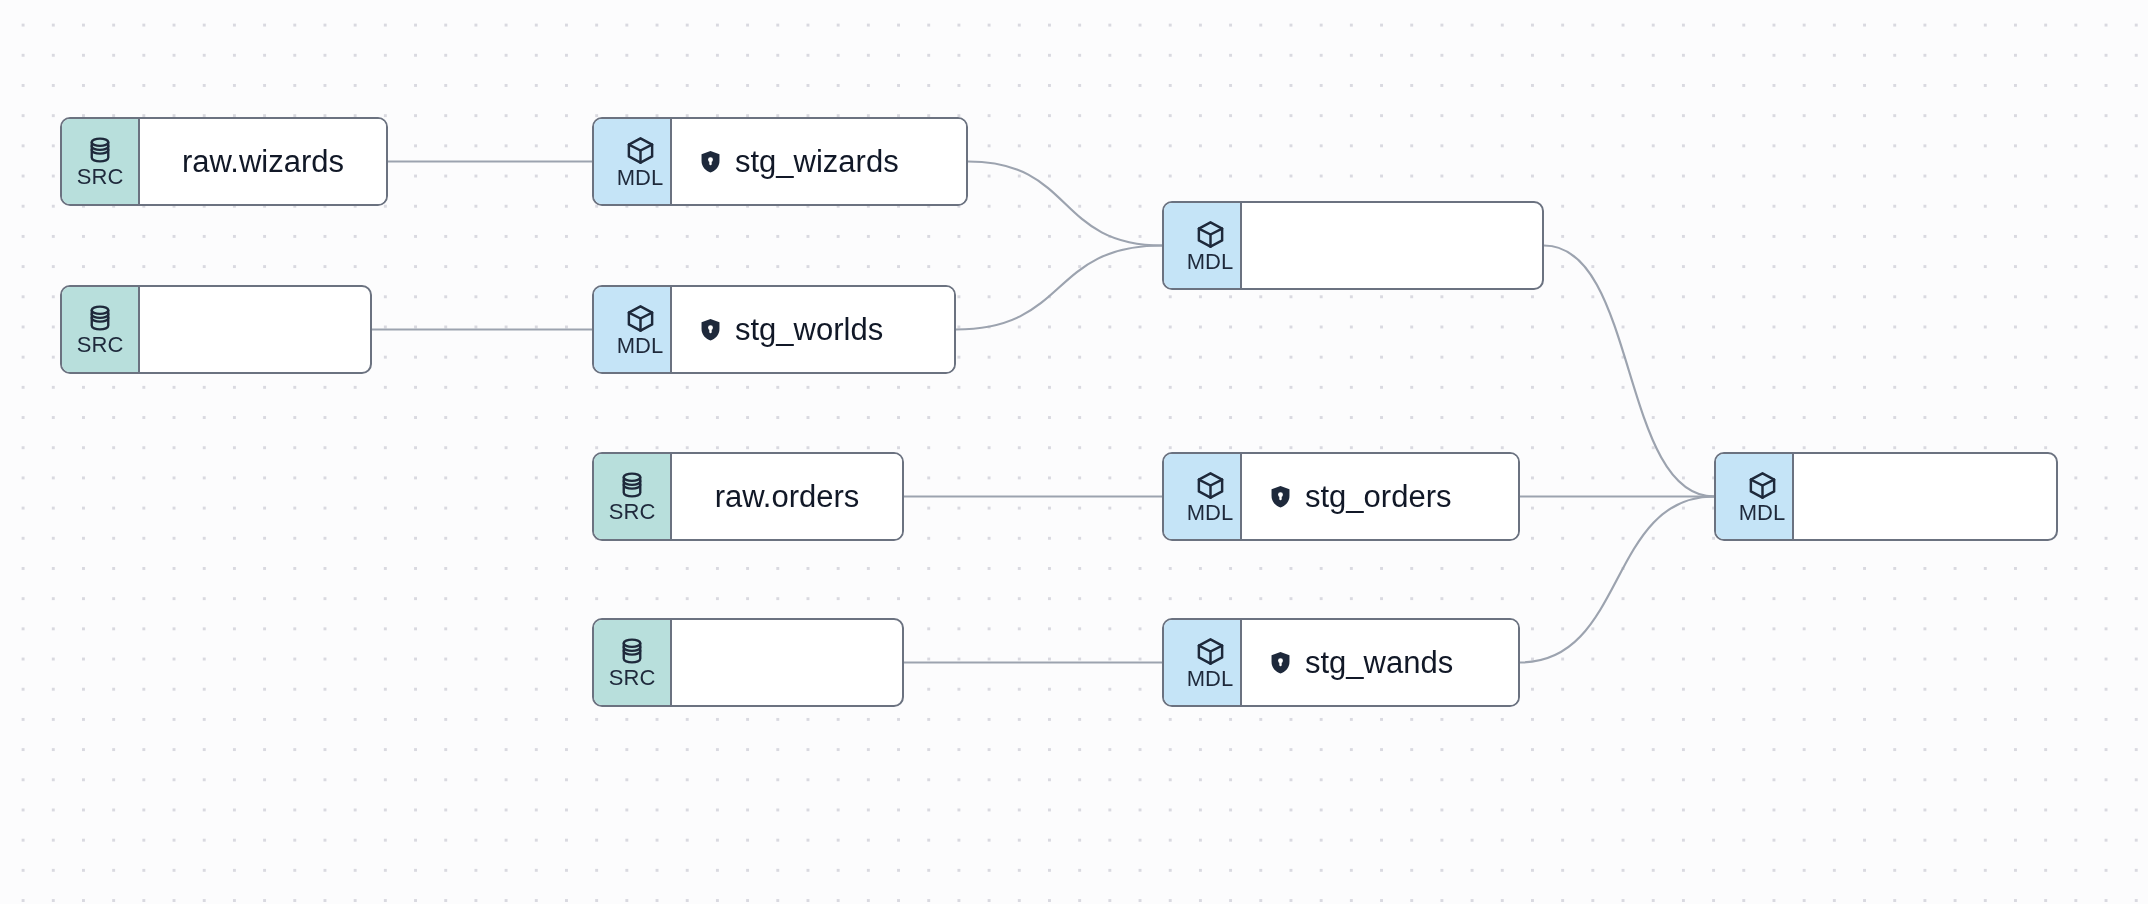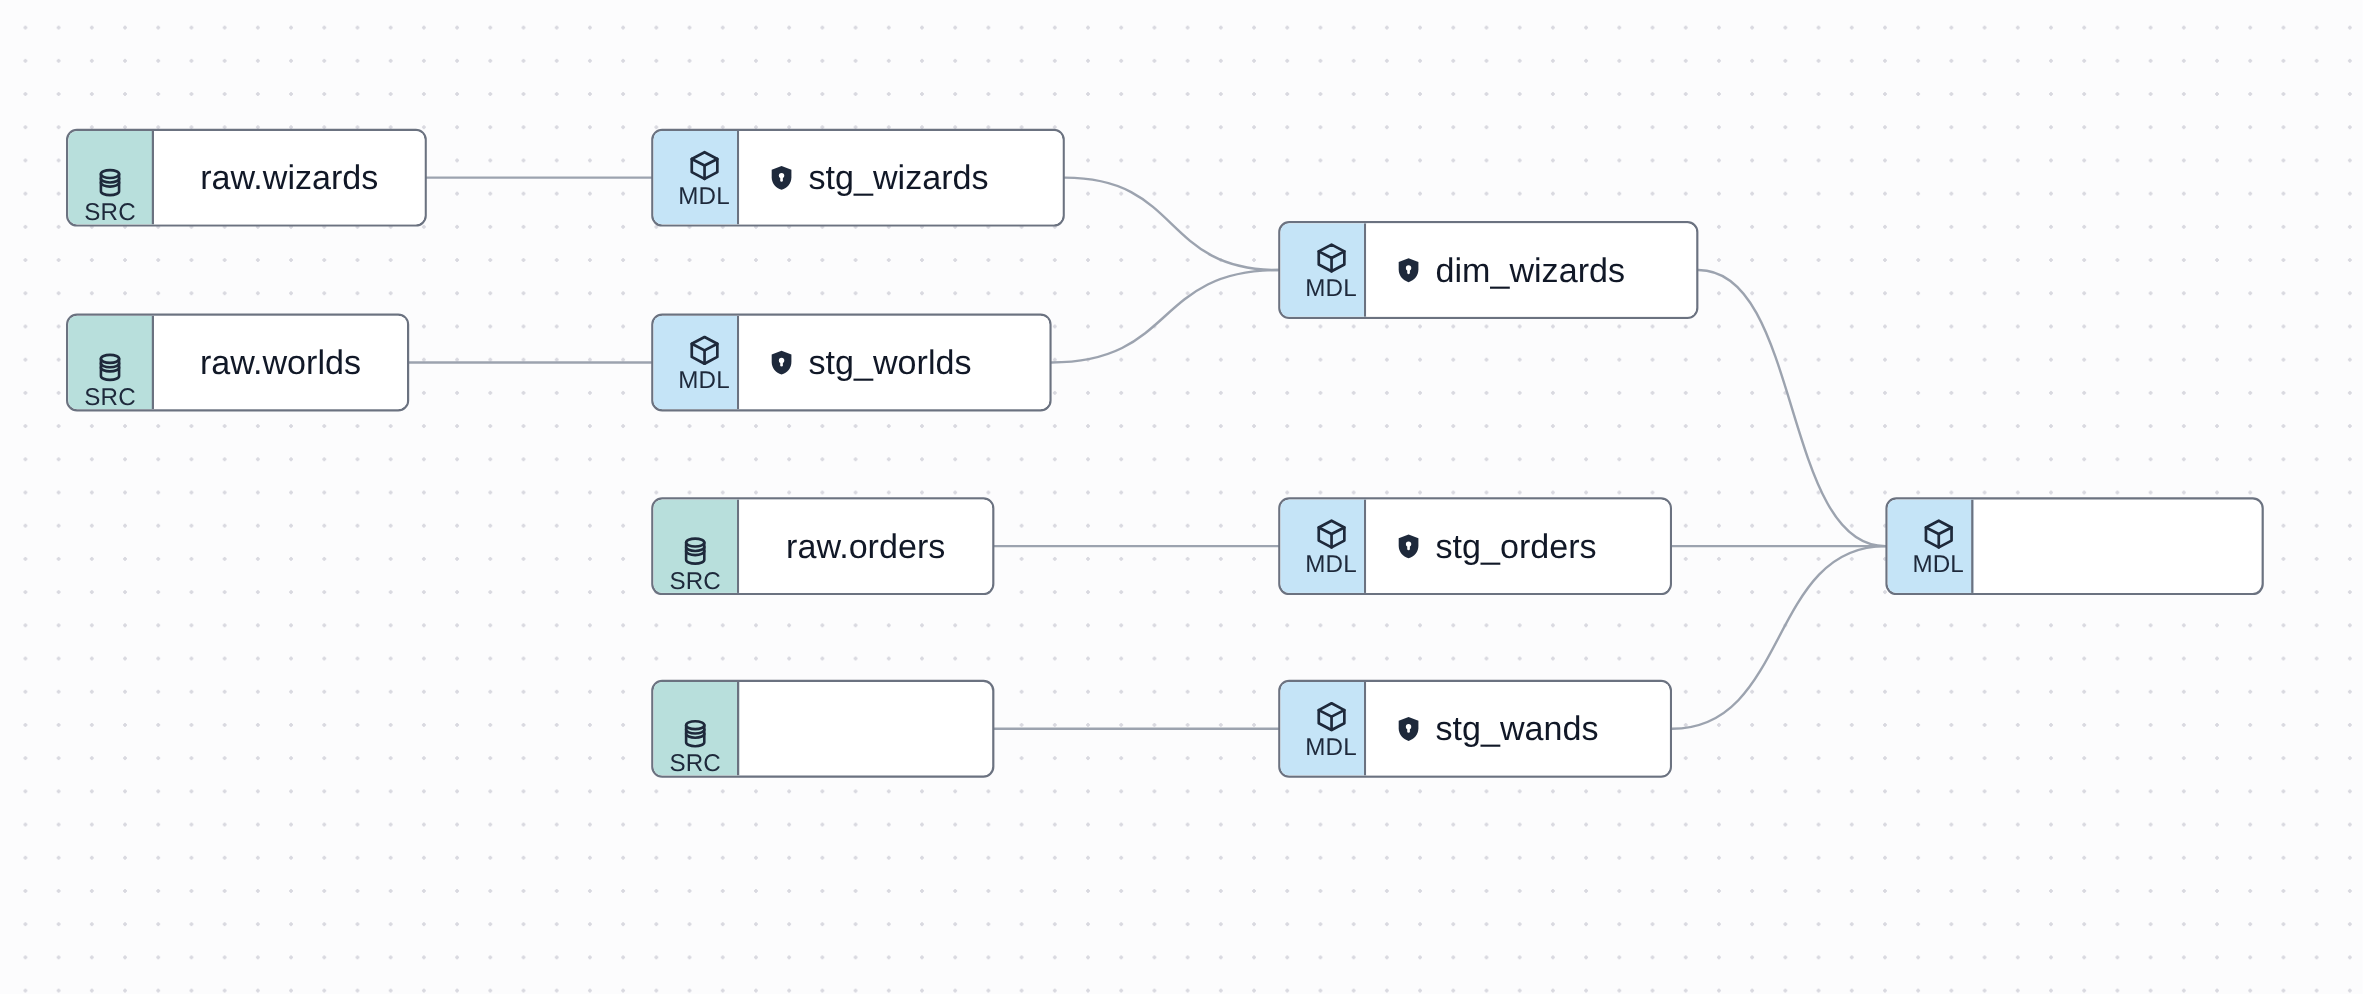--- a/index.html
+++ b/index.html
@@ -44,21 +44,21 @@
     width: 78px;
     display: flex;
     flex-direction: column;
     align-items: center;
     justify-content: center;
     gap: 1px;
     border-right: 2px solid #6b7280;
     box-sizing: border-box;
   }
 
-  .node.src .node-badge { background: #b8dfdc; justify-content: flex-end; }
+  .node.src .node-badge { background: #b8dfdc; }
   .node.mdl .node-badge { background: #c5e4f7; padding-left: 16px; }
 
   .badge-icon {
     display: block;
     line-height: 0;
   }
 
   .badge-text {
     font-size: 22px;
     line-height: 1;
@@ -129,23 +129,20 @@
       <div class="node src" style="left: 60px; top: 285px; width: 312px; height: 89px;">
         <div class="node-badge">
           <span class="badge-icon"><svg width="30" height="30" viewBox="0 0 24 24" fill="none" stroke="#1e293b" stroke-width="1.9" stroke-linecap="round" stroke-linejoin="round">
               <ellipse cx="12" cy="5.8" rx="6.6" ry="2.9"></ellipse>
               <path d="M5.4 5.8v12.4c0 1.6 2.96 2.9 6.6 2.9s6.6-1.3 6.6-2.9V5.8"></path>
               <path d="M5.4 12c0 1.6 2.96 2.9 6.6 2.9s6.6-1.3 6.6-2.9"></path>
               <path d="M5.4 9c0 1.6 2.96 2.9 6.6 2.9S18.6 10.6 18.6 9"></path>
             </svg></span>
           <span class="badge-text">SRC</span>
         </div>
-        <div class="node-body">
-          <span class="node-label">raw.worlds</span>
-        </div>
       </div>
       <div class="node src" style="left: 592px; top: 452px; width: 312px; height: 89px;">
         <div class="node-badge">
           <span class="badge-icon"><svg width="30" height="30" viewBox="0 0 24 24" fill="none" stroke="#1e293b" stroke-width="1.9" stroke-linecap="round" stroke-linejoin="round">
               <ellipse cx="12" cy="5.8" rx="6.6" ry="2.9"></ellipse>
               <path d="M5.4 5.8v12.4c0 1.6 2.96 2.9 6.6 2.9s6.6-1.3 6.6-2.9V5.8"></path>
               <path d="M5.4 12c0 1.6 2.96 2.9 6.6 2.9s6.6-1.3 6.6-2.9"></path>
               <path d="M5.4 9c0 1.6 2.96 2.9 6.6 2.9S18.6 10.6 18.6 9"></path>
             </svg></span>
           <span class="badge-text">SRC</span>
@@ -239,28 +236,20 @@
       </div>
       <div class="node mdl" style="left: 1162px; top: 201px; width: 382px; height: 89px;">
         <div class="node-badge">
           <span class="badge-icon"><svg width="31" height="31" viewBox="0 0 24 24" fill="none" stroke="#1e293b" stroke-width="1.9" stroke-linecap="round" stroke-linejoin="round">
               <path d="M12 2.6 21 7.4v9.2L12 21.4 3 16.6V7.4z"></path>
               <path d="M3 7.4 12 12l9-4.6"></path>
               <path d="M12 12v9.4"></path>
             </svg></span>
           <span class="badge-text">MDL</span>
         </div>
-        <div class="node-body">
-          <span class="lock-badge"><svg width="25" height="25" viewBox="0 0 24 24">
-              <path d="M12 1.8 3.4 5v6.6c0 5.2 3.6 9.6 8.6 11 5-1.4 8.6-5.8 8.6-11V5z" fill="#1e293b"></path>
-              <circle cx="12" cy="10.2" r="2.35" fill="#ffffff"></circle>
-              <rect x="10.85" y="10.4" width="2.3" height="5.2" rx="1.15" fill="#ffffff"></rect>
-            </svg></span>
-          <span class="node-label">dim_wizards</span>
-        </div>
       </div>
       <div class="node mdl" style="left: 1714px; top: 452px; width: 344px; height: 89px;">
         <div class="node-badge">
           <span class="badge-icon"><svg width="31" height="31" viewBox="0 0 24 24" fill="none" stroke="#1e293b" stroke-width="1.9" stroke-linecap="round" stroke-linejoin="round">
               <path d="M12 2.6 21 7.4v9.2L12 21.4 3 16.6V7.4z"></path>
               <path d="M3 7.4 12 12l9-4.6"></path>
               <path d="M12 12v9.4"></path>
             </svg></span>
           <span class="badge-text">MDL</span>
         </div>

